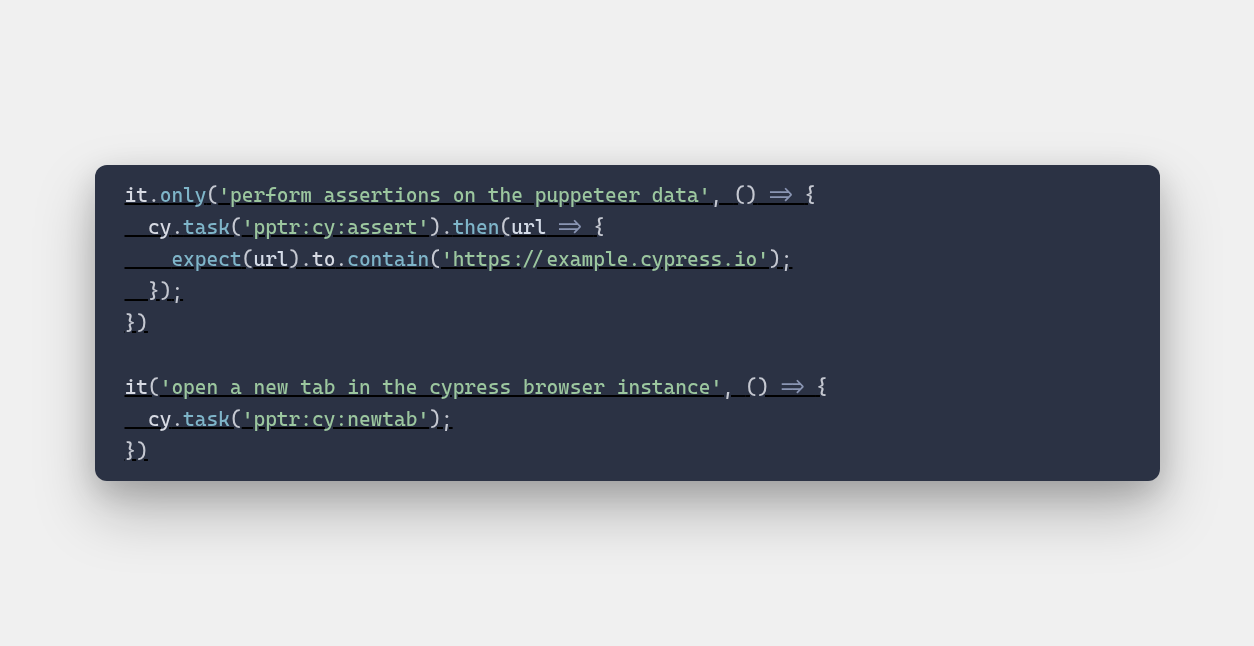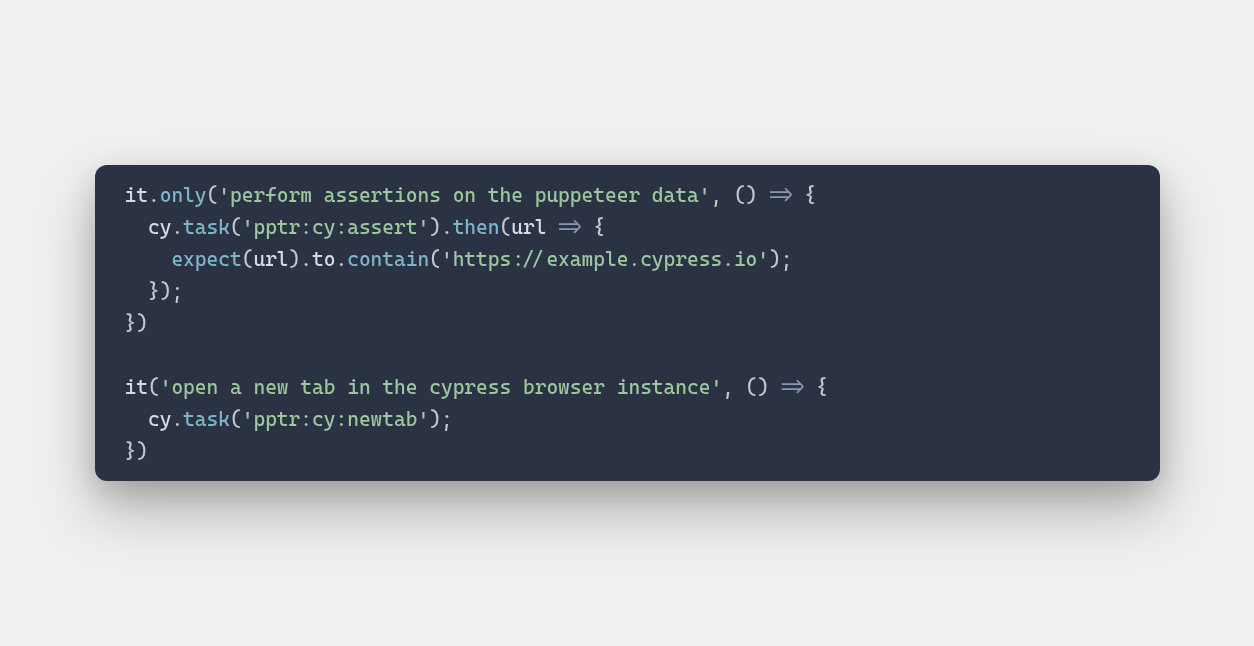--- a/index.html
+++ b/index.html
@@ -15,20 +15,21 @@
       min-height: 646px;
       width: 1254px;
       font-family: 'SF Mono', Monaco, 'Cascadia Code', 'Roboto Mono', Consolas, 'Courier New', monospace;
     }
     .code-container {
       background: #2b3244;
       border-radius: 12px;
       padding: 14px 30px;
       width: 1065px;
       box-shadow: 0 30px 60px rgba(0, 0, 0, 0.25), 0 10px 30px rgba(0, 0, 0, 0.15);
+      text-decoration: underline;
     }
     pre {
       font-family: inherit;
       font-size: 20px;
       line-height: 1.6;
       white-space: pre;
       color: #c5c8d1;
     }
     .fn { color: #7fb5c9; }
     .str { color: #9cc79f; }

